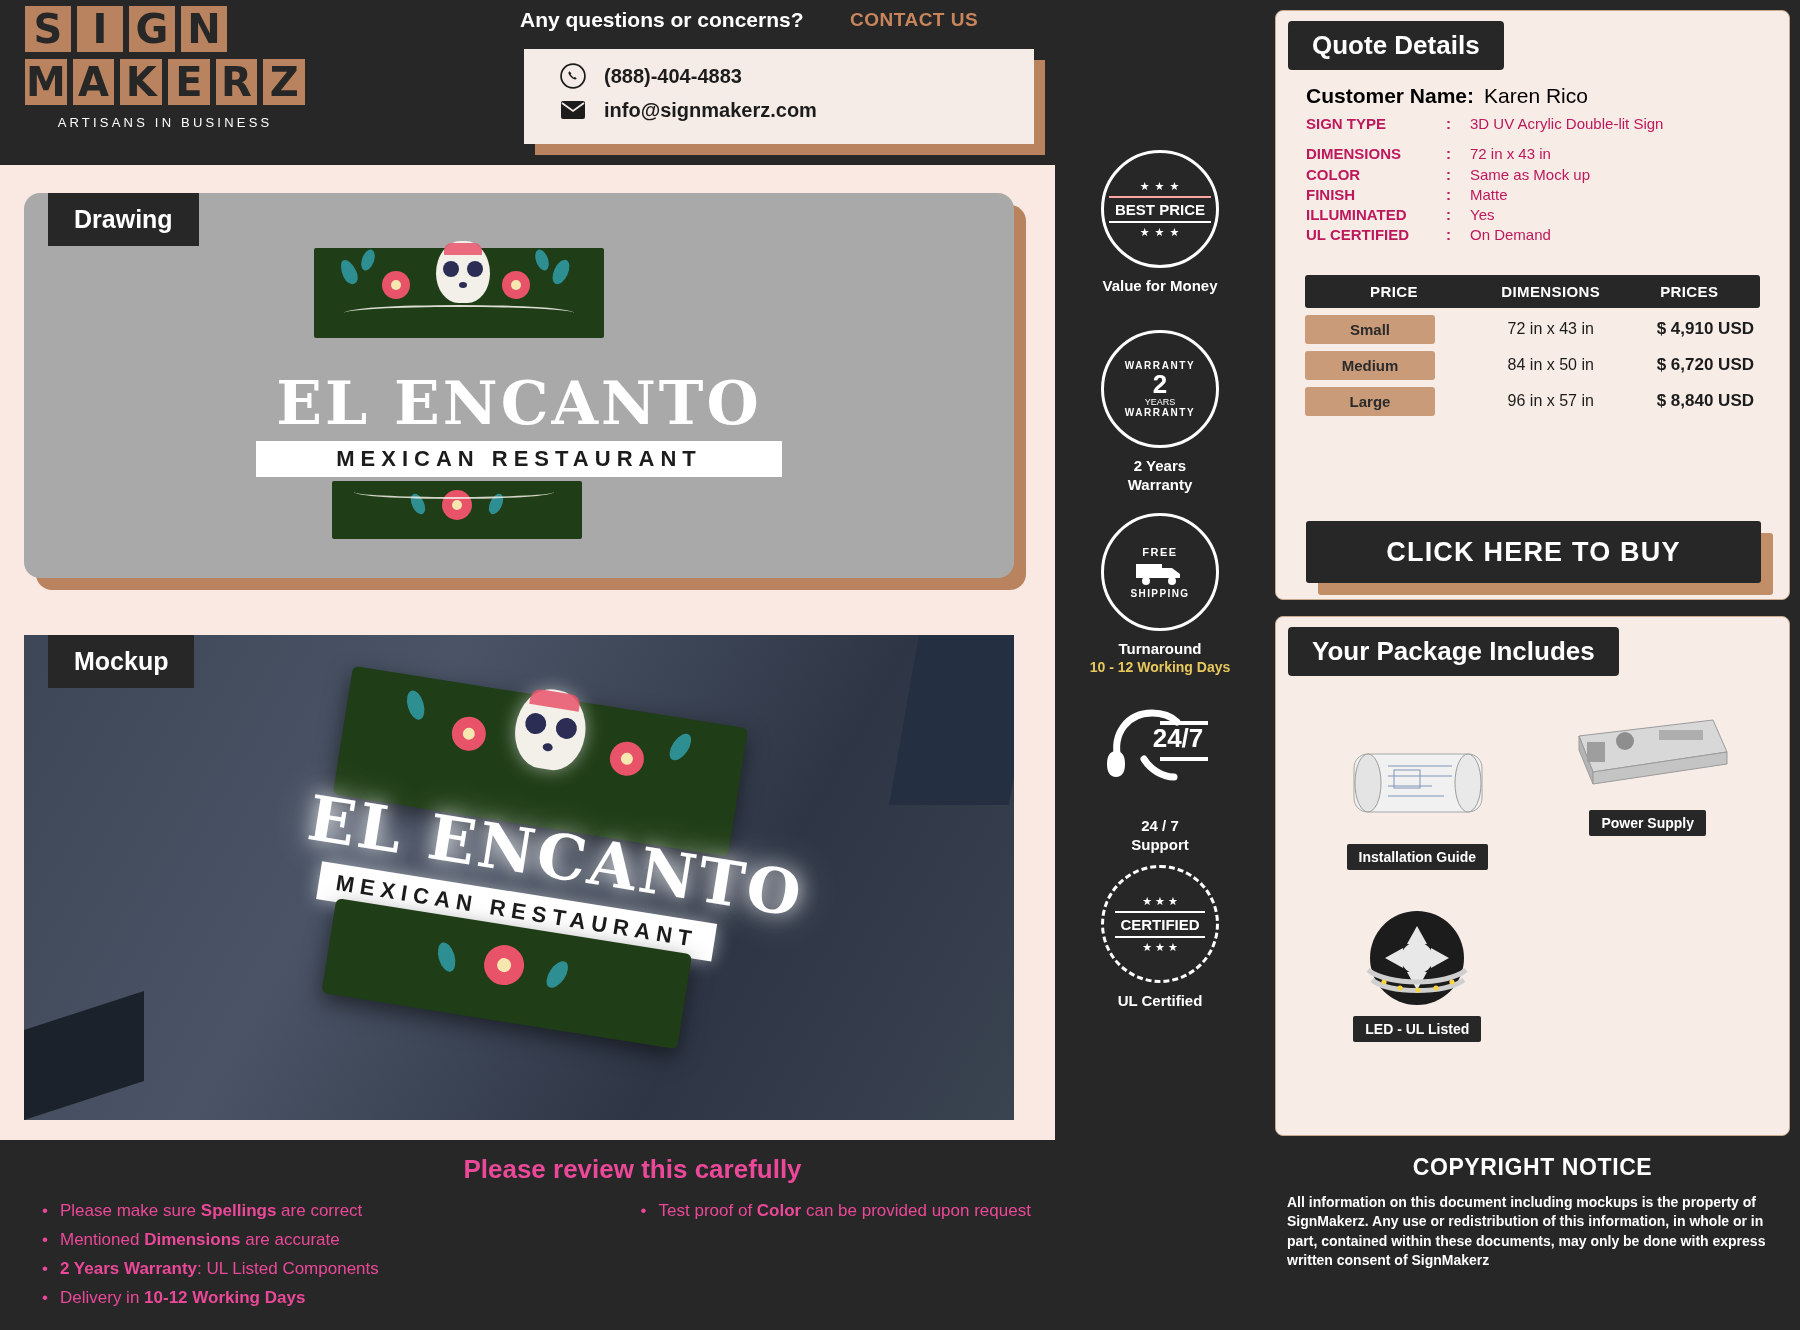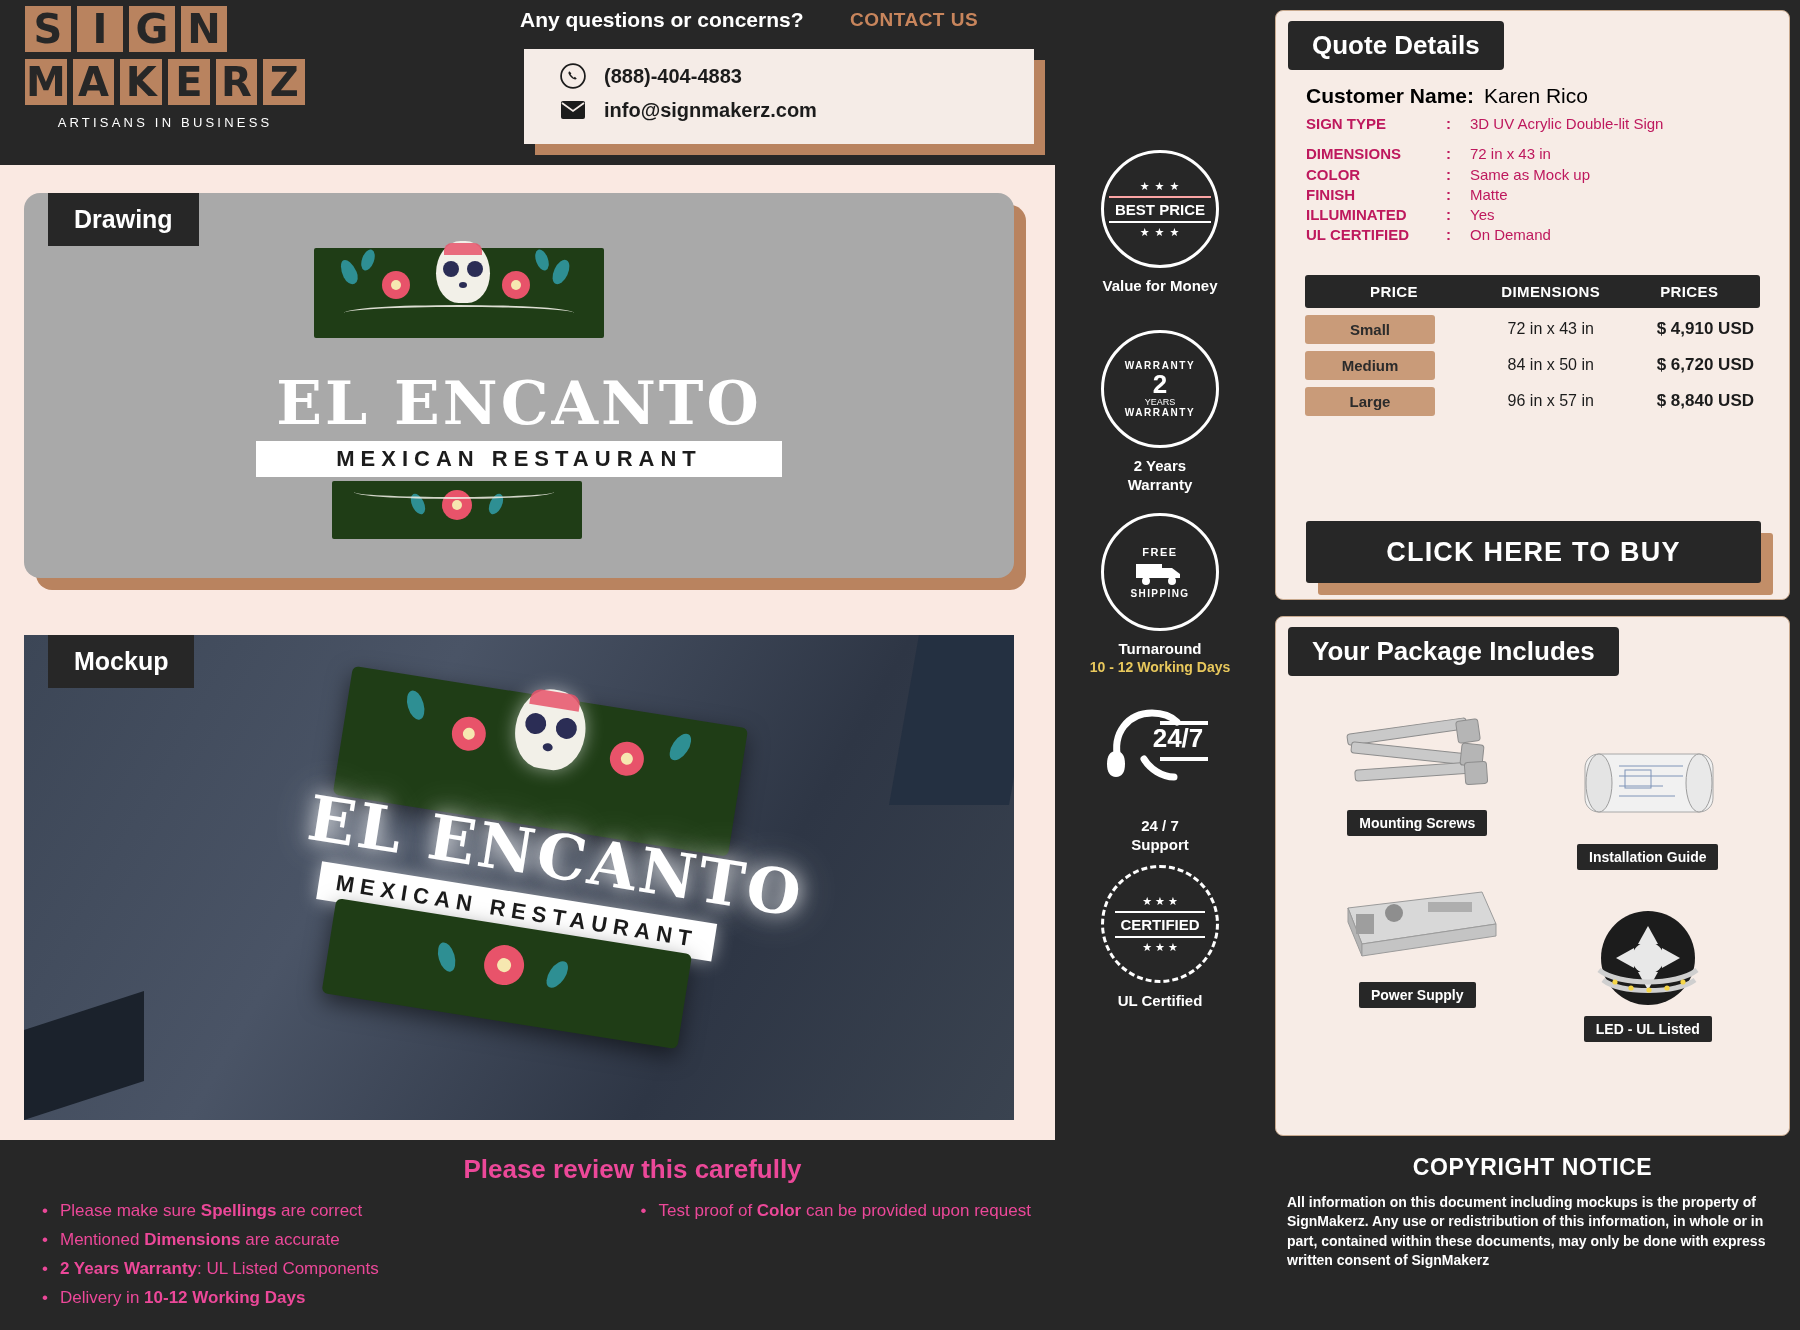--- a/index.html
+++ b/index.html
@@ -422,35 +422,20 @@
     <div class="buy-shadow" style="left:42px;top:522px;width:455px;height:62px;"></div>
     <div class="buy-btn" style="left:30px;top:510px;width:455px;height:62px;">
       <span>CLICK HERE TO BUY</span>
     </div>
   </div>
 
   <div class="rpanel" style="margin-top:16px;height:520px;padding:10px 12px;">
     <div class="panel-title">Your Package Includes</div>
 
     <div class="pkg-grid" style="padding-top:22px;">
-      <div class="pkg-cell">
-        <div class="pkg-img">
-          <svg width="160" height="96" viewBox="0 0 160 96">
-            <g stroke="#8d8d8d" stroke-width="1" fill="#c9c9c9">
-              <rect x="10" y="22" width="120" height="11" rx="3" transform="rotate(-8 70 28)"></rect>
-              <rect x="14" y="44" width="120" height="11" rx="3" transform="rotate(6 74 50)"></rect>
-              <rect x="18" y="62" width="120" height="11" rx="3" transform="rotate(-4 78 68)"></rect>
-              <rect x="120" y="16" width="22" height="22" rx="3" transform="rotate(-8 131 27)" fill="#b5b5b5"></rect>
-              <rect x="124" y="40" width="22" height="22" rx="3" transform="rotate(6 135 51)" fill="#b5b5b5"></rect>
-              <rect x="128" y="58" width="22" height="22" rx="3" transform="rotate(-4 139 69)" fill="#b5b5b5"></rect>
-            </g>
-          </svg>
-        </div>
-        <div class="pkg-cap">Mounting Screws</div>
-      </div>
 
       <div class="pkg-cell" style="margin-top:34px;">
         <div class="pkg-img">
           <svg width="170" height="96" viewBox="0 0 170 96">
             <path d="M22 30c0-8 6-14 14-14h100c8 0 14 6 14 14v30c0 8-6 14-14 14H36c-8 0-14-6-14-14z" fill="#f1f1f1" stroke="#a8a8a8"></path>
             <ellipse cx="36" cy="45" rx="13" ry="29" fill="#e4e4e4" stroke="#9d9d9d"></ellipse>
             <ellipse cx="136" cy="45" rx="13" ry="29" fill="#e9e9e9" stroke="#9d9d9d"></ellipse>
             <g stroke="#7e94b8" stroke-width="1">
               <line x1="56" y1="28" x2="120" y2="28"></line>
                 <line x1="56" y1="38" x2="120" y2="38"></line>

